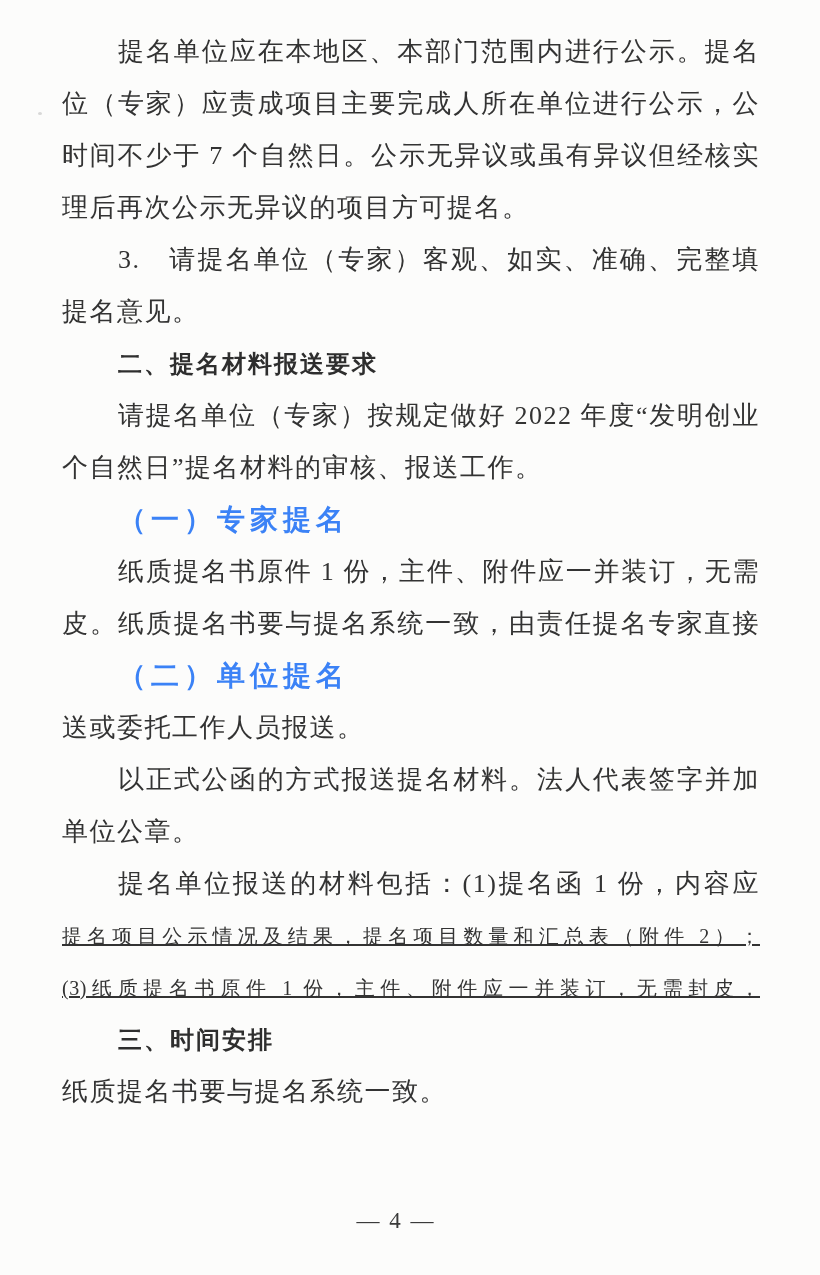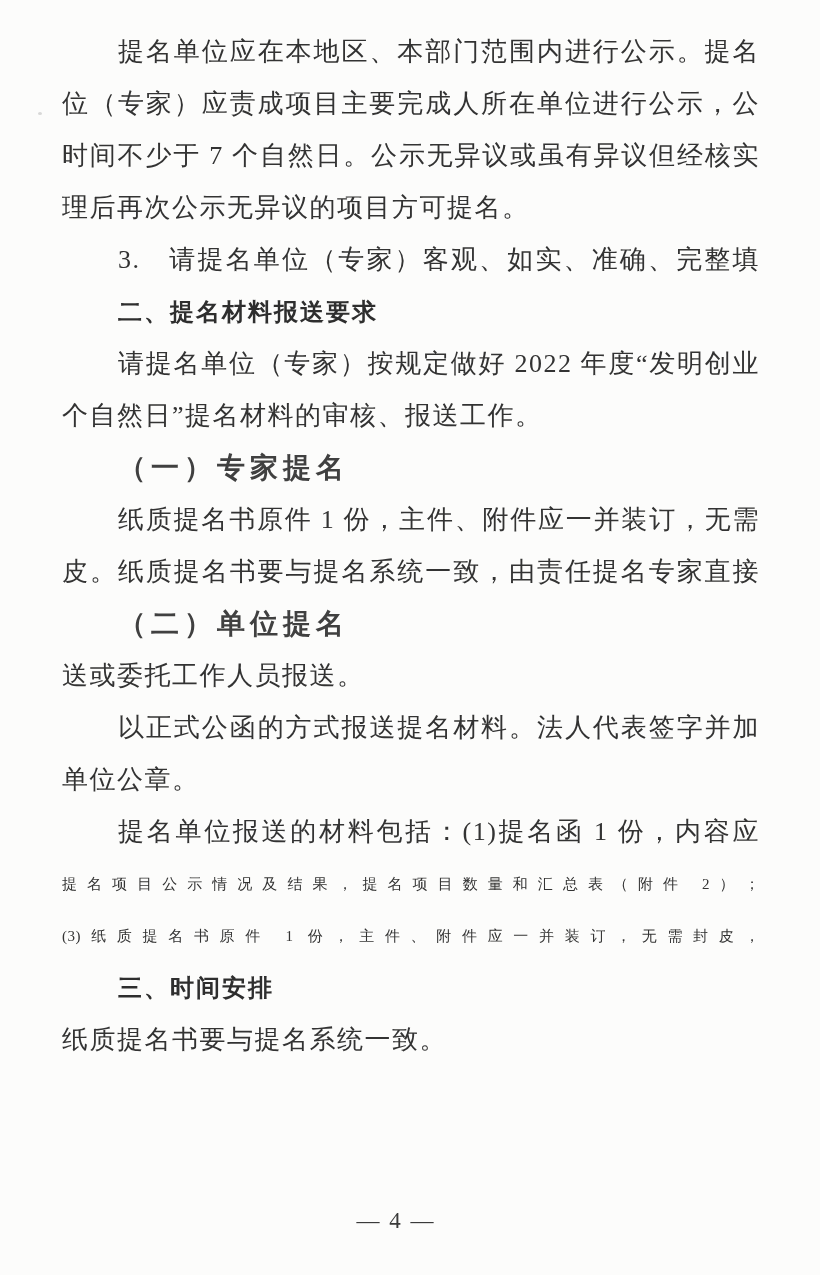--- a/index.html
+++ b/index.html
@@ -23,33 +23,33 @@
     letter-spacing:1.5px;
     white-space:normal;
     overflow:hidden;
   }
   .indent{padding-left:56px;}
   .fill{
     text-align:justify;
     text-align-last:justify;
     text-justify:inter-character;
   }
-  .tight{font-size:15px;letter-spacing:0.5px;}
+  .tight{font-size:20px;letter-spacing:0.5px;text-decoration:underline;}
   .h1{
     font-family:"Liberation Sans","DejaVu Sans",sans-serif;
     font-weight:700;
     font-size:24px;
     letter-spacing:2px;
     color:#2e2e2e;
   }
   .h2{
     font-weight:700;
     font-size:28px;
     letter-spacing:5px;
-    color:#404040;
+    color:#3b82f6;
   }
   .footer{
     position:absolute;
     left:0;top:1208px;
     width:820px;
     text-align:center;
     font-size:23px;
     letter-spacing:2px;
     color:#3a3a3a;
     transform:translateX(-14px);
@@ -68,20 +68,21 @@
 
 <div class="page">
   <div class="speck"></div>
 
   <div class="content">
     <div class="line indent fill">提名单位应在本地区、本部门范围内进行公示。提名单</div>
     <div class="line fill">位（专家）应责成项目主要完成人所在单位进行公示，公示</div>
     <div class="line fill">时间不少于 7 个自然日。公示无异议或虽有异议但经核实处</div>
     <div class="line">理后再次公示无异议的项目方可提名。</div>
     <div class="line indent fill">3.　请提名单位（专家）客观、如实、准确、完整填写</div>
+    <div class="line">提名意见。</div>
     <div class="line indent h1">二、提名材料报送要求</div>
     <div class="line indent fill">请提名单位（专家）按规定做好 2022 年度“发明创业</div>
     <div class="line">个自然日”提名材料的审核、报送工作。</div>
     <div class="line indent h2">（一）专家提名</div>
     <div class="line indent fill">纸质提名书原件 1 份，主件、附件应一并装订，无需封</div>
     <div class="line fill">皮。纸质提名书要与提名系统一致，由责任提名专家直接寄</div>
     <div class="line indent h2">（二）单位提名</div>
     <div class="line">送或委托工作人员报送。</div>
     <div class="line indent fill">以正式公函的方式报送提名材料。法人代表签字并加盖</div>
     <div class="line">单位公章。</div>

